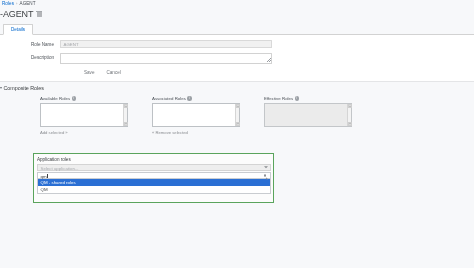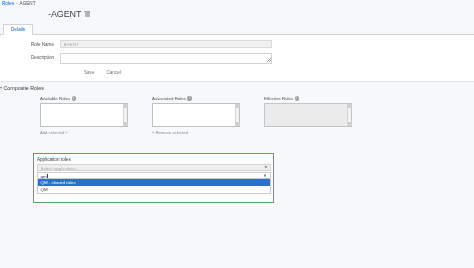--- a/index.html
+++ b/index.html
@@ -18,21 +18,21 @@
     display: flex; align-items: center; gap: 2px;
     letter-spacing: .05px;
   }
   .breadcrumb a { color: #0066cc; text-decoration: none; }
   .bc-sep { color: #9ba0a5; font-size: 4.4px; }
   .bc-current { color: #4d5258; }
 
   
   .title-row {
     position: absolute; left: 0px; top: 9px;
-    display: flex; align-items: center; gap: 3px; padding-left: 48px;
+    display: flex; align-items: center; gap: 3px;
   }
   .page-title {
     font-size: 9px; color: #3c3f42; font-weight: 400;
     line-height: 10px; letter-spacing: -.1px;
   }
   .trash-icon { width: 6px; height: 7px; position: relative; opacity: .62; }
   .trash-icon .lid {
     position: absolute; top: 0; left: 0; width: 6px; height: 1.1px;
     background: #72767b;
   }

